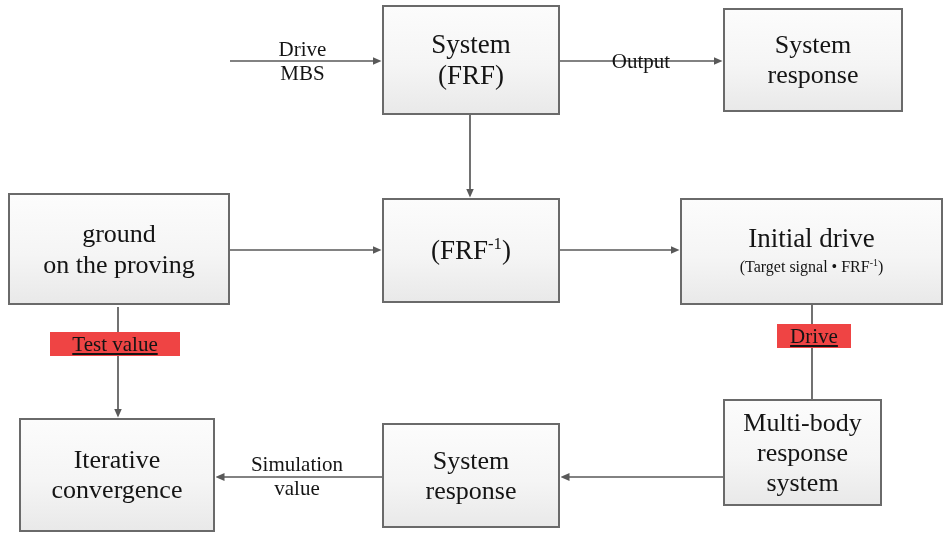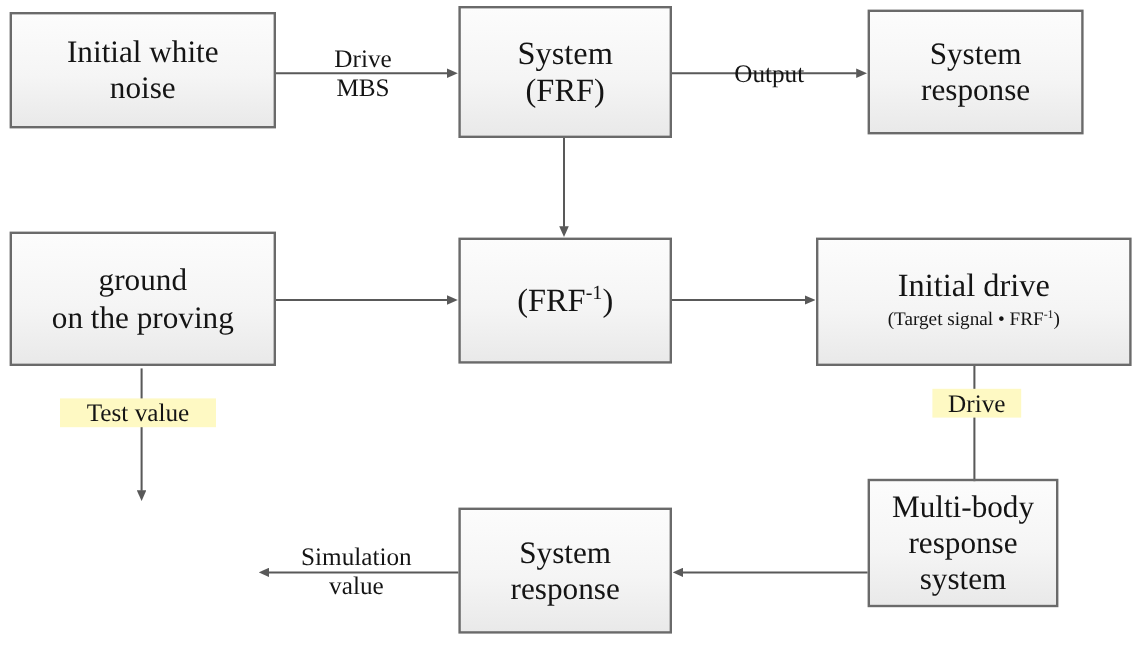--- a/index.html
+++ b/index.html
@@ -16,21 +16,21 @@
     text-align:center;
   }
   .nl{font-size:26px;line-height:30px;white-space:nowrap;}
   .nl-big{font-size:27px;line-height:31px;white-space:nowrap;}
   .nl-sub{font-size:16px;line-height:26px;white-space:nowrap;}
   sup{font-size:62%;line-height:0;}
   .elabel{
     position:absolute;text-align:center;font-size:21px;line-height:24px;
     white-space:nowrap;
   }
-  .elabel.masked{background:#fef9c3;padding:0 2px;}
+  .elabel.masked{background:#ef4444;padding:0 2px;text-decoration:underline;}
 </style>
 </head>
 <body>
 
 <div class="canvas">
 
   <svg class="edges" width="950" height="540" viewBox="0 0 950 540">
     <defs>
       <marker id="arw" markerWidth="9" markerHeight="8" refX="0.5" refY="4" orient="auto" markerUnits="userSpaceOnUse">
         <path d="M0,0 L9,4 L0,8 Z" fill="#595959"></path>
@@ -42,24 +42,20 @@
       <line x1="470" y1="115" x2="470" y2="189" marker-end="url(#arw)"></line>
       <line x1="230" y1="250" x2="373" y2="250" marker-end="url(#arw)"></line>
       <line x1="560" y1="250" x2="671" y2="250" marker-end="url(#arw)"></line>
       <line x1="812" y1="305" x2="812" y2="414" marker-end="url(#arw)"></line>
       <line x1="118" y1="307" x2="118" y2="409" marker-end="url(#arw)"></line>
       <line x1="723" y1="477" x2="569" y2="477" marker-end="url(#arw)"></line>
       <line x1="382" y1="477" x2="224" y2="477" marker-end="url(#arw)"></line>
     </g>
   </svg>
 
-  <div class="node" style="left:8px;top:10px;width:222px;height:97px">
-    <div class="nl">Initial white</div>
-    <div class="nl">noise</div>
-  </div>
 
   <div class="node" style="left:382px;top:5px;width:178px;height:110px">
     <div class="nl-big">System</div>
     <div class="nl-big">(FRF)</div>
   </div>
 
   <div class="node" style="left:723px;top:8px;width:180px;height:104px">
     <div class="nl">System</div>
     <div class="nl">response</div>
   </div>
@@ -71,20 +67,24 @@
 
   <div class="node" style="left:382px;top:198px;width:178px;height:105px">
     <div class="nl-big"><span>(FRF</span><sup>-1</sup><span>)</span></div>
   </div>
 
   <div class="node" style="left:680px;top:198px;width:263px;height:107px">
     <div class="nl-big">Initial drive</div>
     <div class="nl-sub"><span>(Target signal • FRF</span><sup>-1</sup><span>)</span></div>
   </div>
 
+  <div class="node" style="left:19px;top:418px;width:196px;height:114px">
+    <div class="nl">Iterative</div>
+    <div class="nl">convergence</div>
+  </div>
 
   <div class="node" style="left:382px;top:423px;width:178px;height:105px">
     <div class="nl">System</div>
     <div class="nl">response</div>
   </div>
 
   <div class="node" style="left:723px;top:399px;width:159px;height:107px">
     <div class="nl" style="line-height:30px">Multi-body</div>
     <div class="nl" style="line-height:30px">response</div>
     <div class="nl" style="line-height:30px">system</div>

